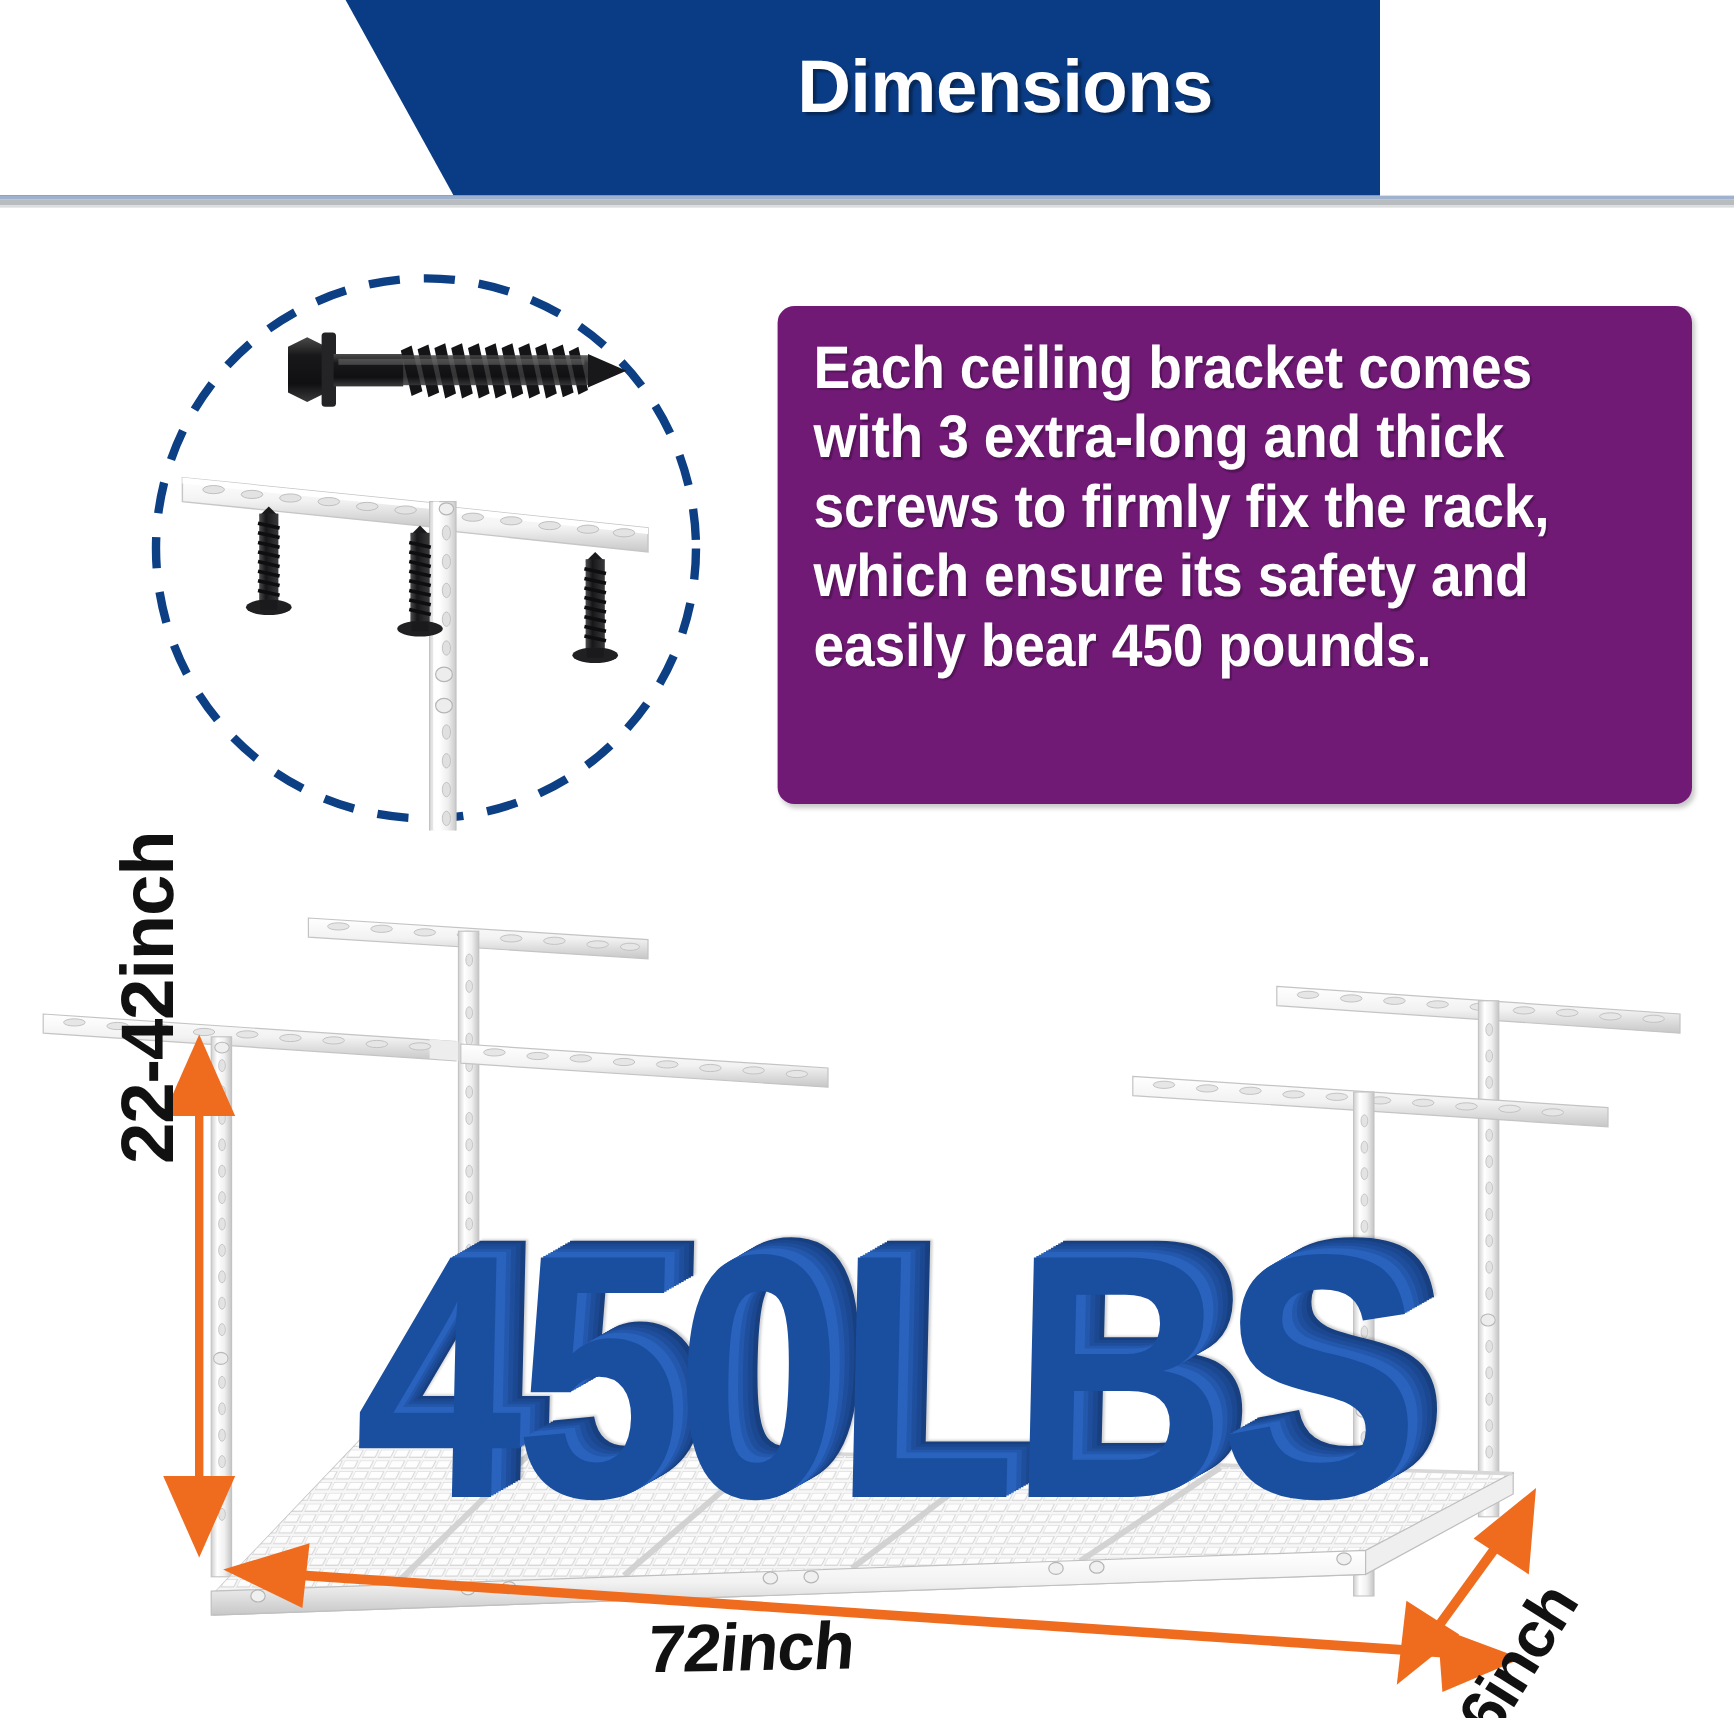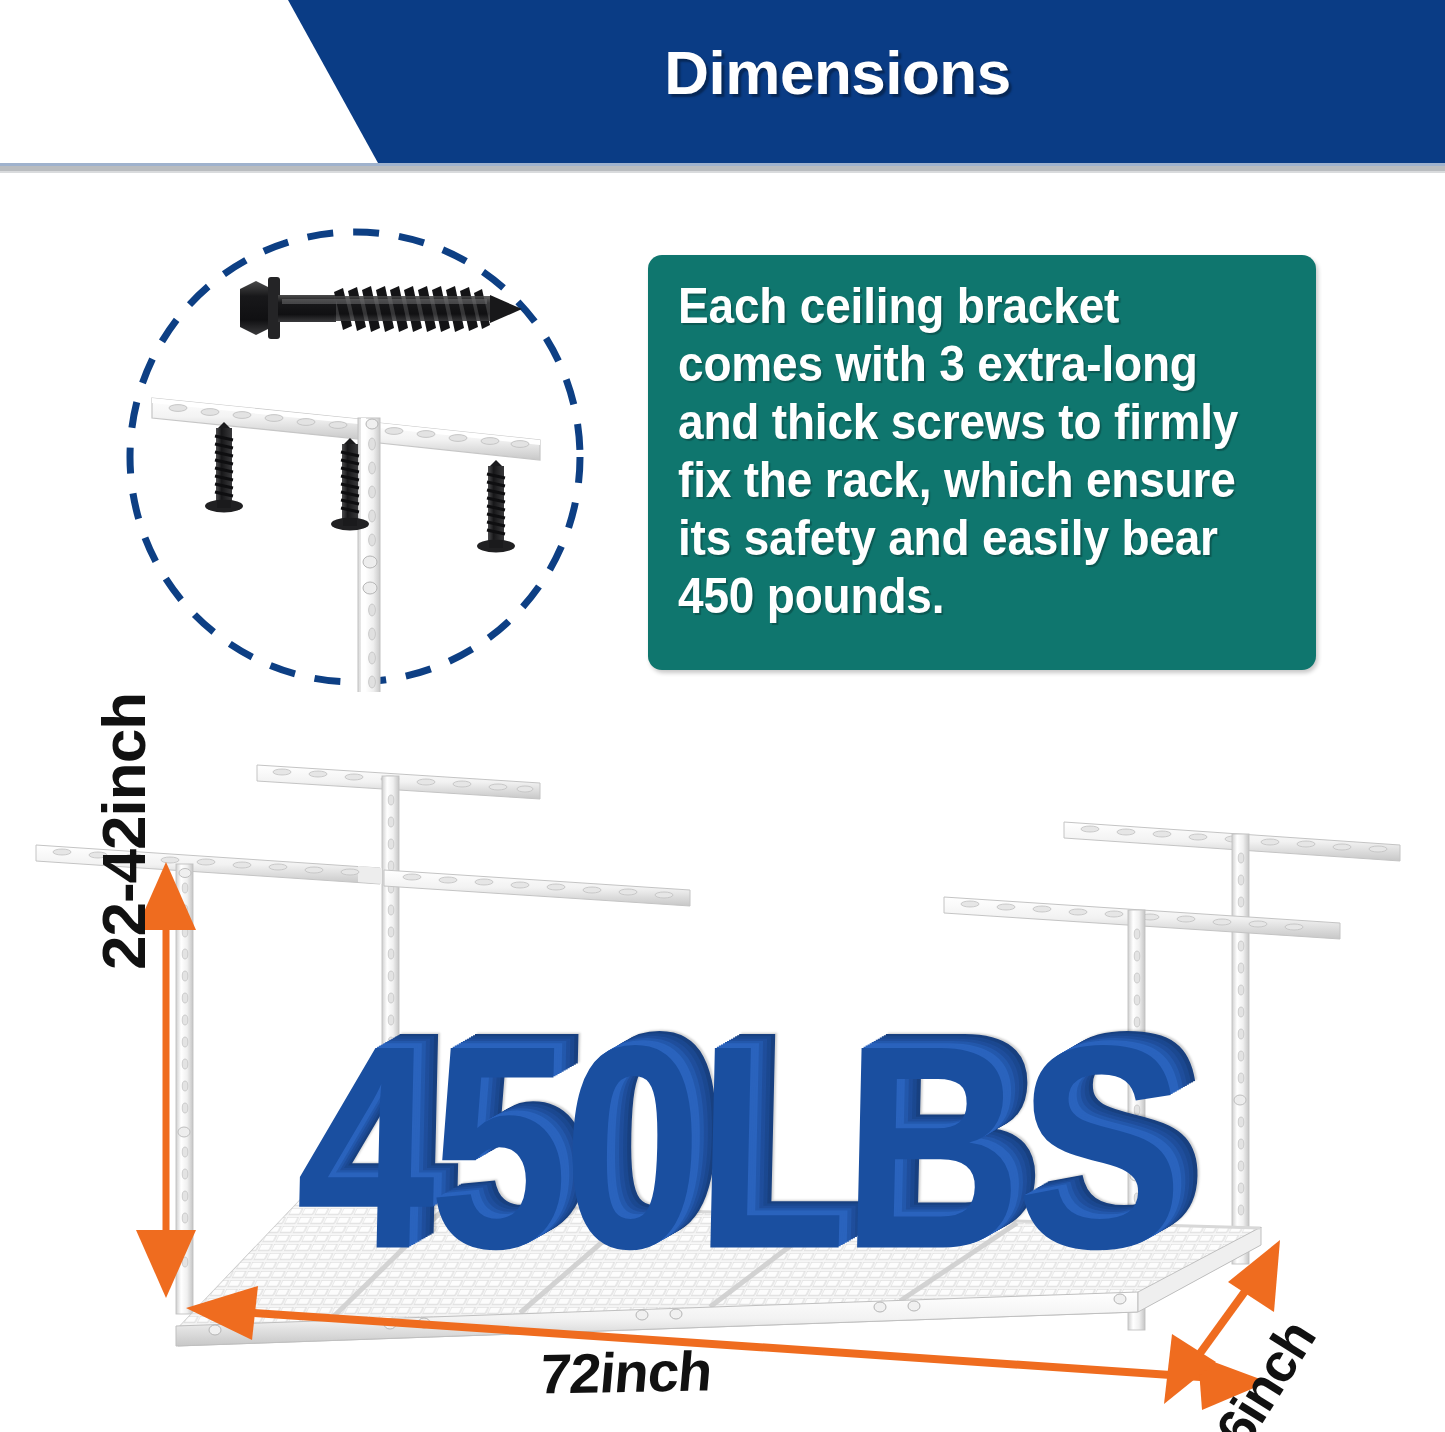--- a/index.html
+++ b/index.html
@@ -6,21 +6,21 @@
   body{
     width:1445px;height:1432px;
     background:#ffffff;
     font-family:"Liberation Sans","DejaVu Sans",sans-serif;
     overflow:hidden;
     position:relative;
   }
   #stage{position:relative;width:1445px;height:1432px;overflow:hidden;background:#fff;}
 
   
-  .header{position:absolute;left:0;top:0;width:1445px;height:163px;background:#0a3c85;overflow:hidden;}
+  .header{position:absolute;left:0;top:0;width:1150px;height:163px;background:#0a3c85;overflow:hidden;}
   .header-notch{
     position:absolute;left:0;top:0;width:390px;height:163px;background:#ffffff;
     clip-path:polygon(0 0, 288px 0, 378px 163px, 0 163px);
   }
   .header-title{
     position:absolute;left:0;top:42px;width:1445px;text-align:center;
     padding-left:230px;box-sizing:border-box;
     color:#ffffff;font-size:62px;font-weight:bold;letter-spacing:-0.5px;
     text-shadow:3px 3px 2px rgba(0,0,0,0.35);
     font-family:"Liberation Sans","DejaVu Sans",sans-serif;
@@ -29,22 +29,22 @@
   .header-rule1{position:absolute;left:0;top:163px;width:1445px;height:3px;background:#9fb2cd;}
   .header-rule2{position:absolute;left:0;top:166px;width:1445px;height:5px;background:#b9bcbf;}
   .header-rule3{position:absolute;left:0;top:171px;width:1445px;height:2px;background:#d9dbdd;}
 
   
   .callout-circle{position:absolute;left:120px;top:222px;width:470px;height:470px;}
   .callout-circle svg{display:block;}
 
   
   .info-box{
-    position:absolute;left:648px;top:255px;width:668px;height:415px;
-    background:#0f766e;border-radius:14px;
+    position:absolute;left:648px;top:255px;width:762px;height:415px;
+    background:#701a75;border-radius:14px;
     box-shadow:2px 3px 4px rgba(0,0,0,0.22);
     box-sizing:border-box;padding:22px 26px 18px 30px;
   }
   .info-text{
     color:#ffffff;
     font-family:"Liberation Sans Narrow","Liberation Sans","DejaVu Sans Condensed","DejaVu Sans",sans-serif;
     font-weight:bold;
     font-size:50px;
     line-height:1.16;
     letter-spacing:-0.2px;

